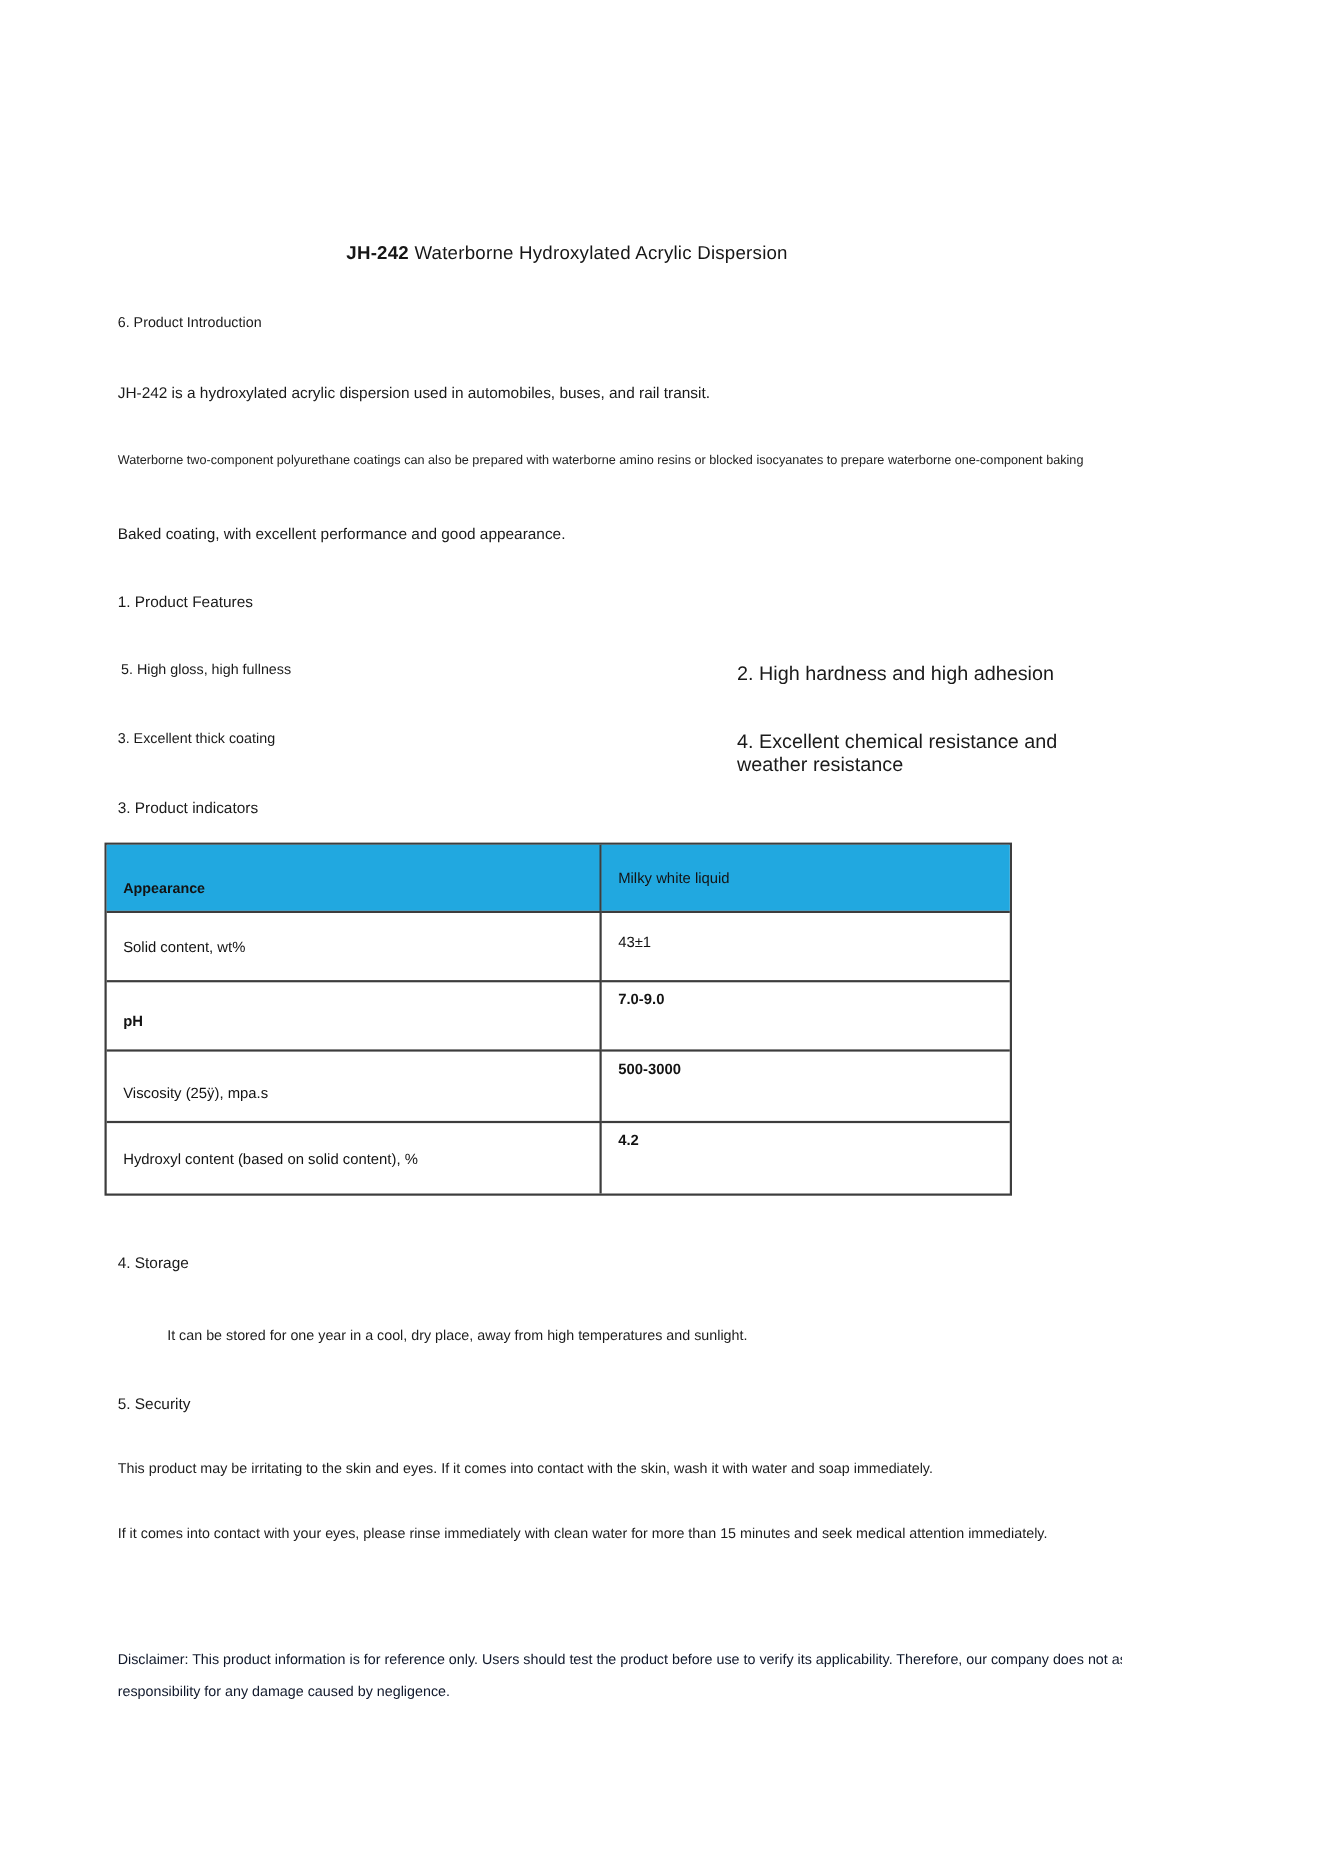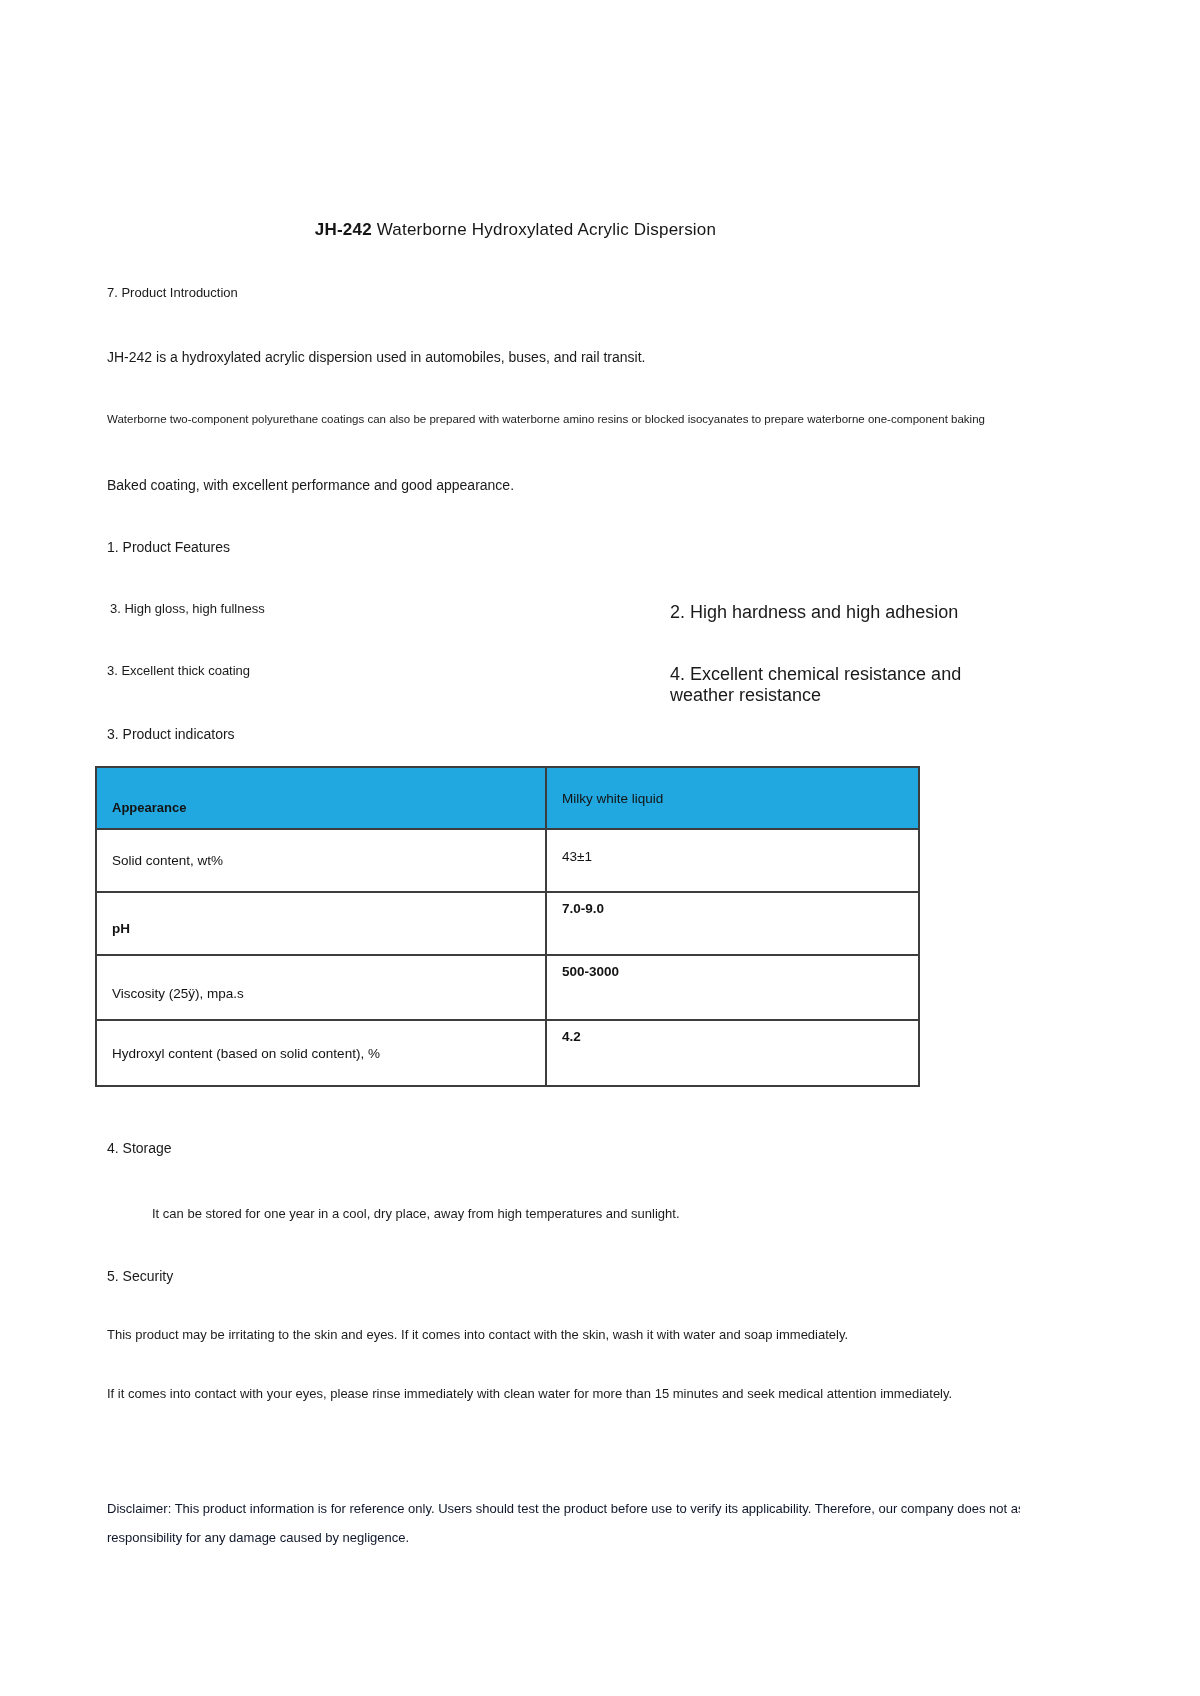--- a/index.html
+++ b/index.html
@@ -78,31 +78,31 @@
 </style>
 </head>
 <body>
 
 <div class="page">
 
   <div class="abs doc-title">
     <span class="code">JH-242</span><span> Waterborne Hydroxylated Acrylic Dispersion</span>
   </div>
 
-  <div class="abs sec-heading h1">7. Product Introduction</div>
+  <div class="abs sec-heading h1">6. Product Introduction</div>
 
   <div class="abs para-lg p-intro">JH-242 is a hydroxylated acrylic dispersion used in automobiles, buses, and rail transit.</div>
 
   <div class="abs p-note">Waterborne two-component polyurethane coatings can also be prepared with waterborne amino resins or blocked isocyanates to prepare waterborne one-component baking</div>
 
   <div class="abs para-lg p-baked">Baked coating, with excellent performance and good appearance.</div>
 
   <div class="abs sec-heading h2">1. Product Features</div>
 
-  <div class="abs feature f1">3. High gloss, high fullness</div>
+  <div class="abs feature f1">5. High gloss, high fullness</div>
   <div class="abs feature small f2">2. High hardness and high adhesion</div>
   <div class="abs feature f3">3. Excellent thick coating</div>
   <div class="abs feature small f4">4. Excellent chemical resistance and weather resistance</div>
 
   <div class="abs sec-heading h3">3. Product indicators</div>
 
   <div class="abs spec-table">
 
     <div class="cell col-left row-0 prop-tiny">Appearance</div>
     <div class="cell row-0">Milky white liquid</div>

